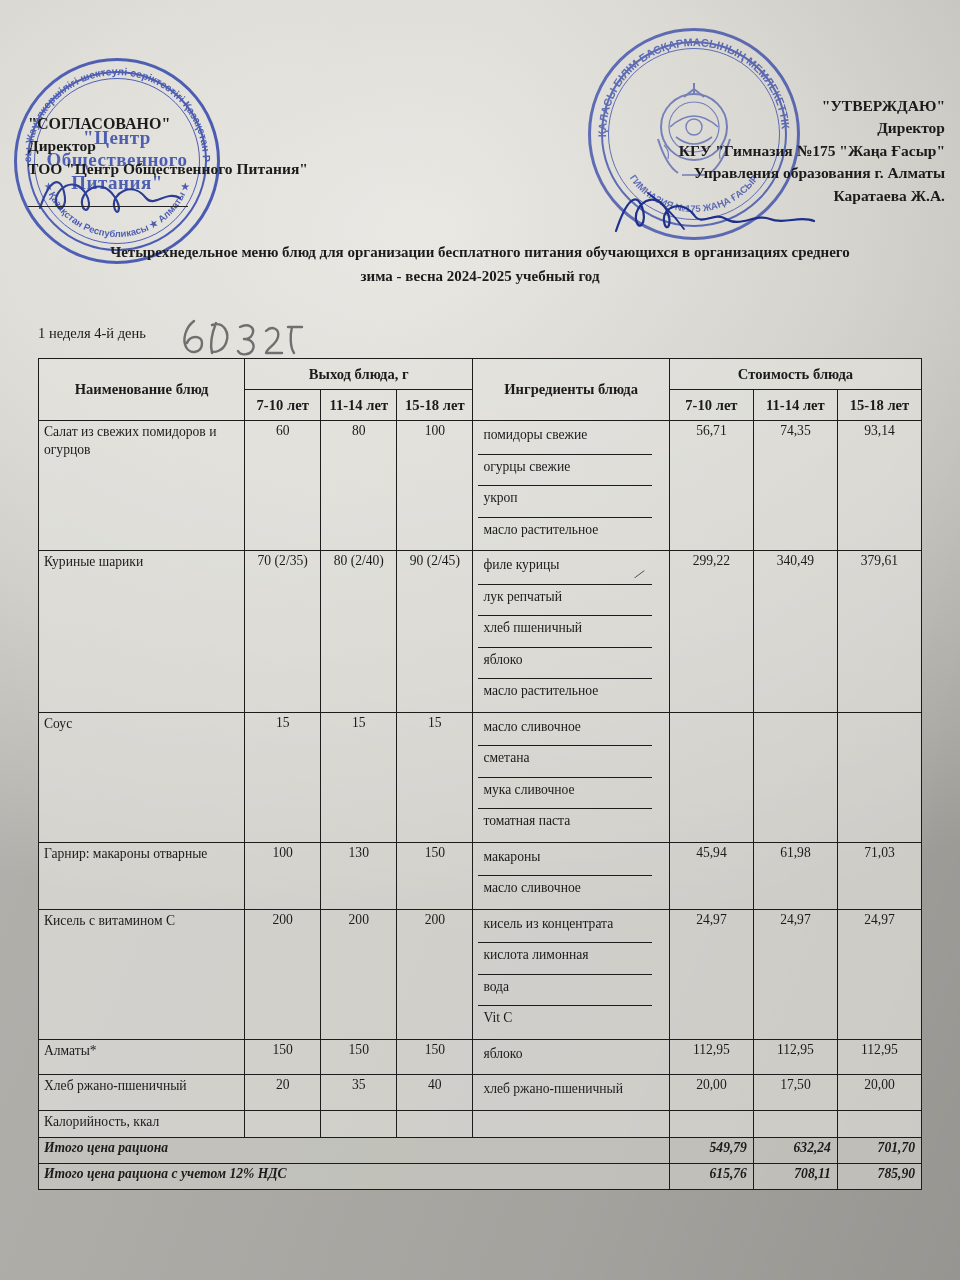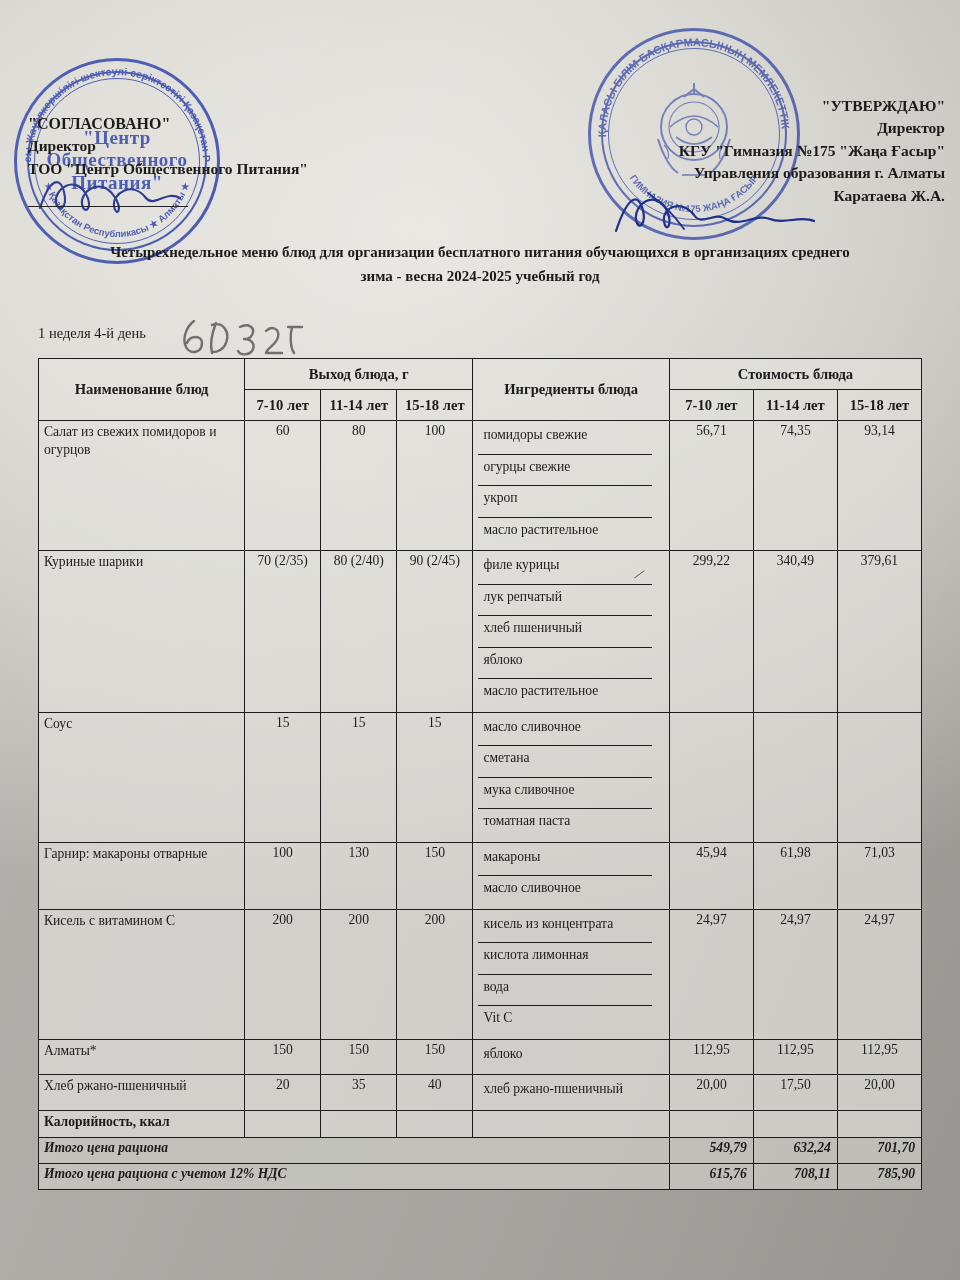--- a/index.html
+++ b/index.html
@@ -162,21 +162,21 @@
   .ingr-item {
     display:block;
     border-bottom: 1.3px solid #1c1c1c;
     padding: 2px 6px 11px 5px;
     line-height: 1.42;
     height: 17.5px;
     margin-right: 12px;
   }
   .ingr-item:last-child { border-bottom: none; }
 
-  tr.kcal-row td { font-weight:700; height: 22px; }
+  tr.kcal-row td { font-weight:400; height: 22px; }
   tr.total-row td {
     font-weight:700;
     font-style: italic;
     background: rgba(186,185,179,0.55);
     height: 21px;
   }
   tr.total-row td.total-label { text-align:left; }
   tr.total-row td.total-val { text-align:right; padding-right:6px; }
 
   .ink-mark{

